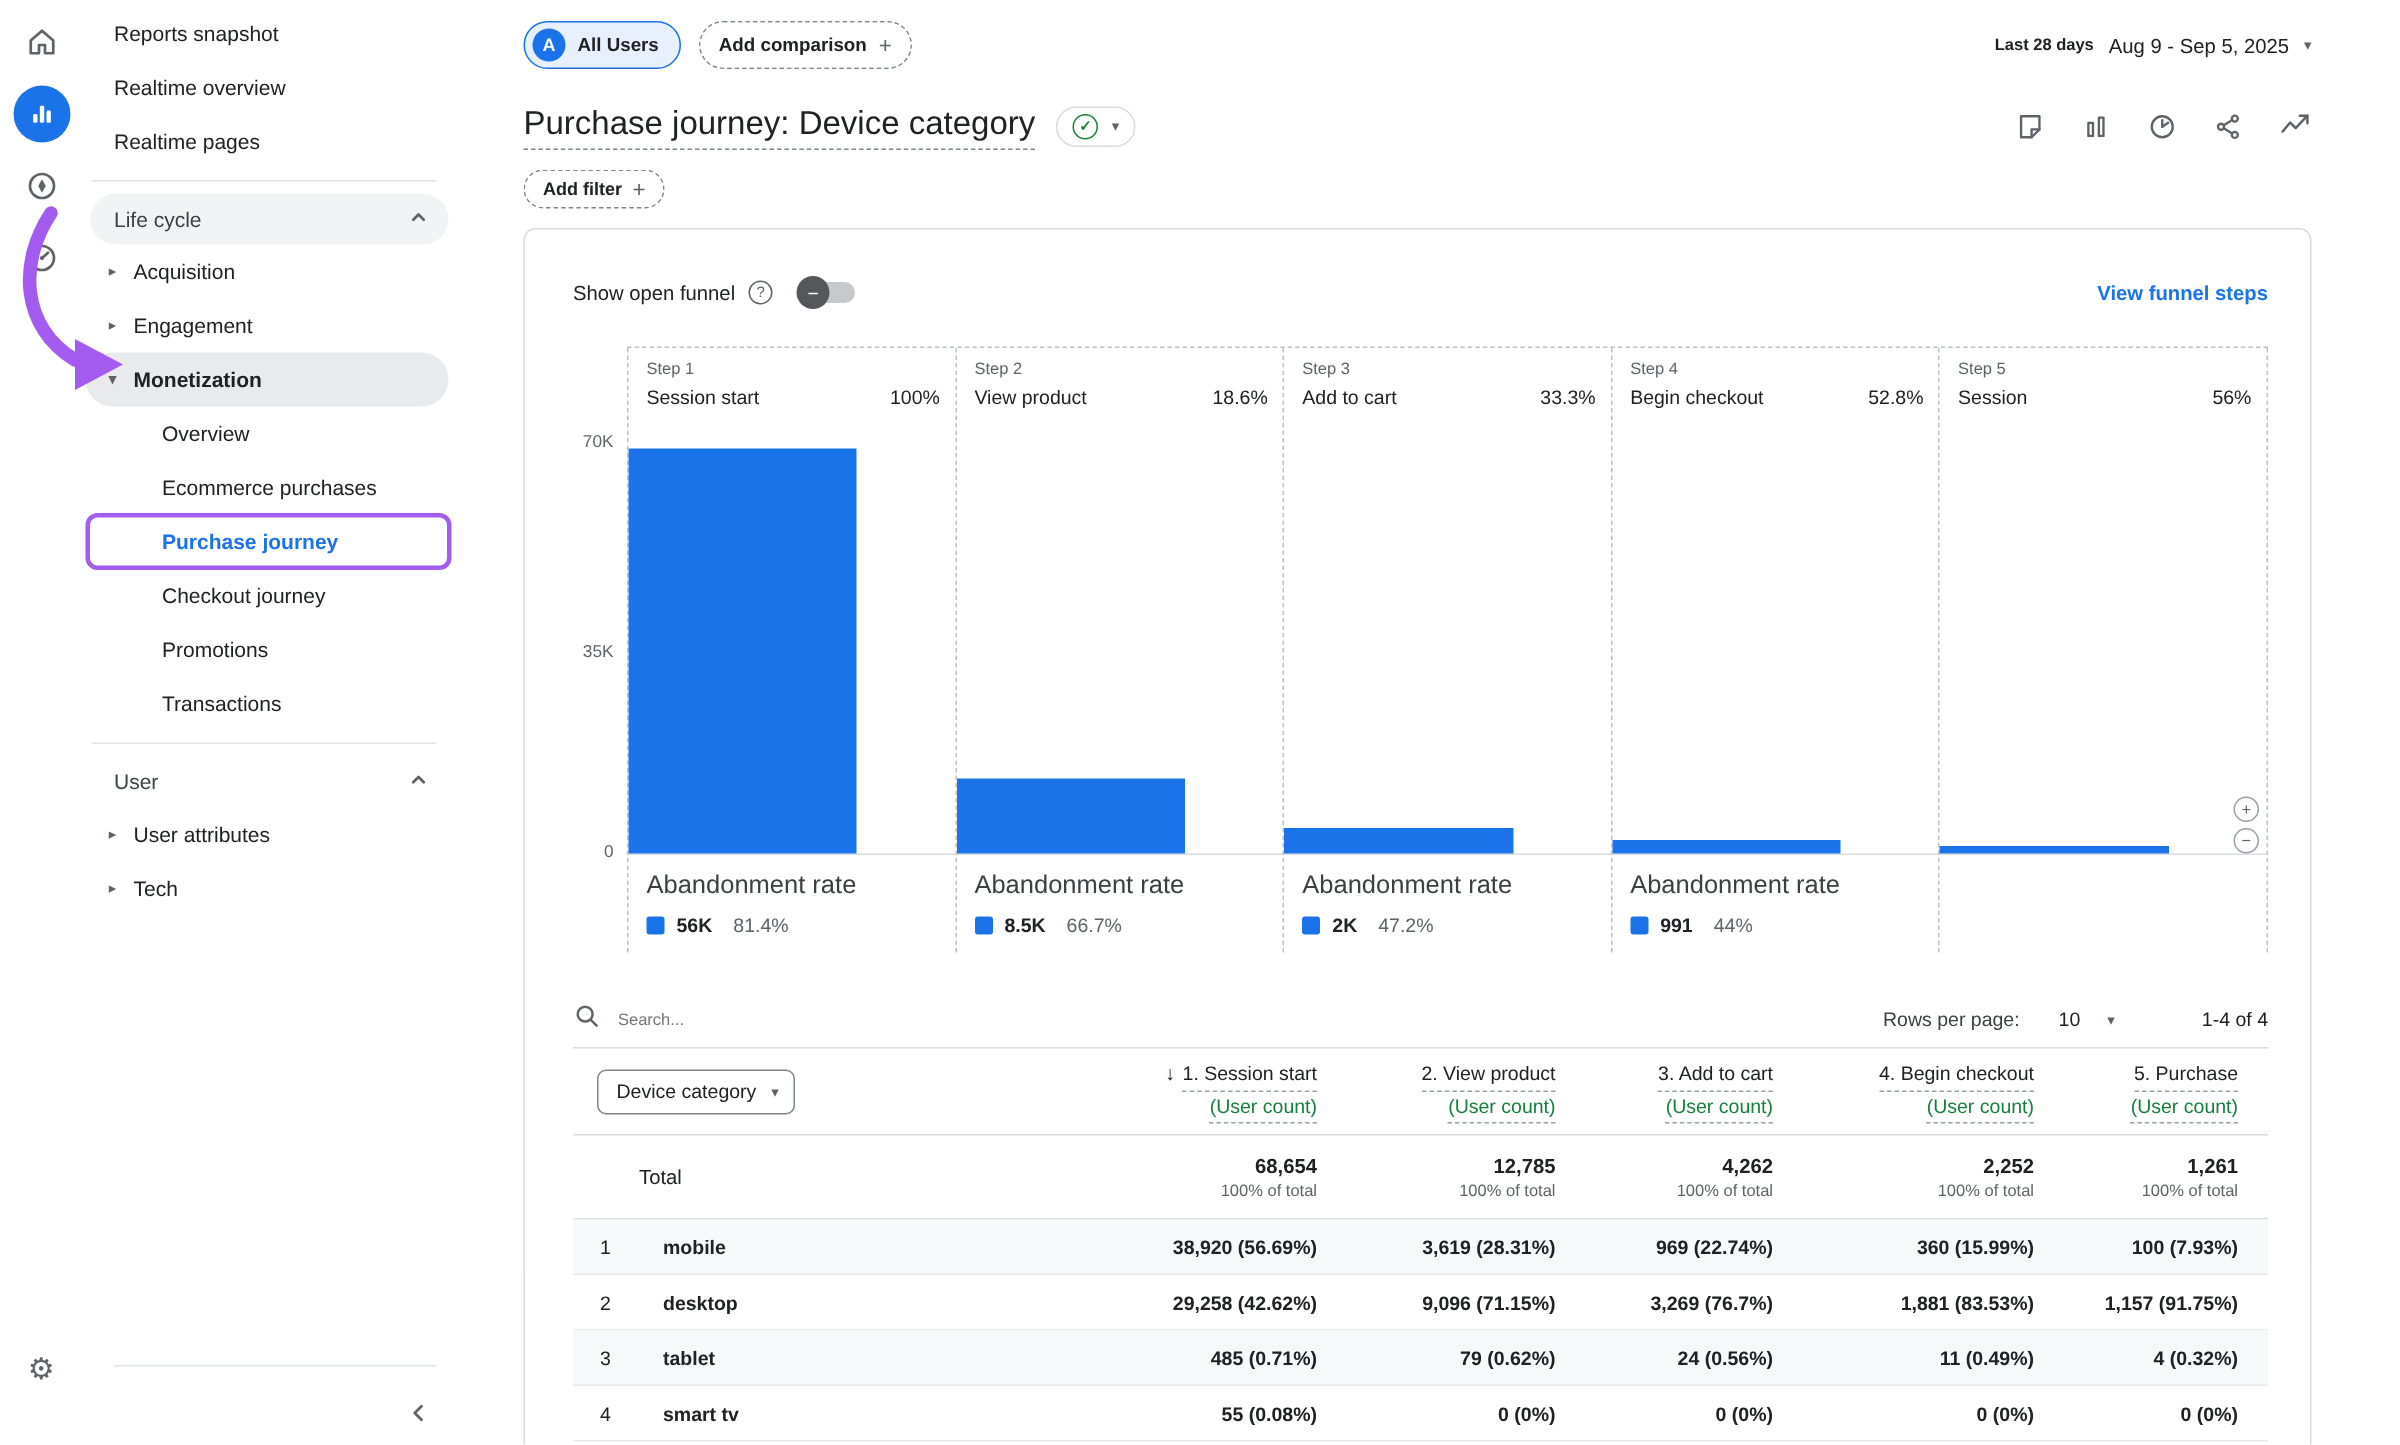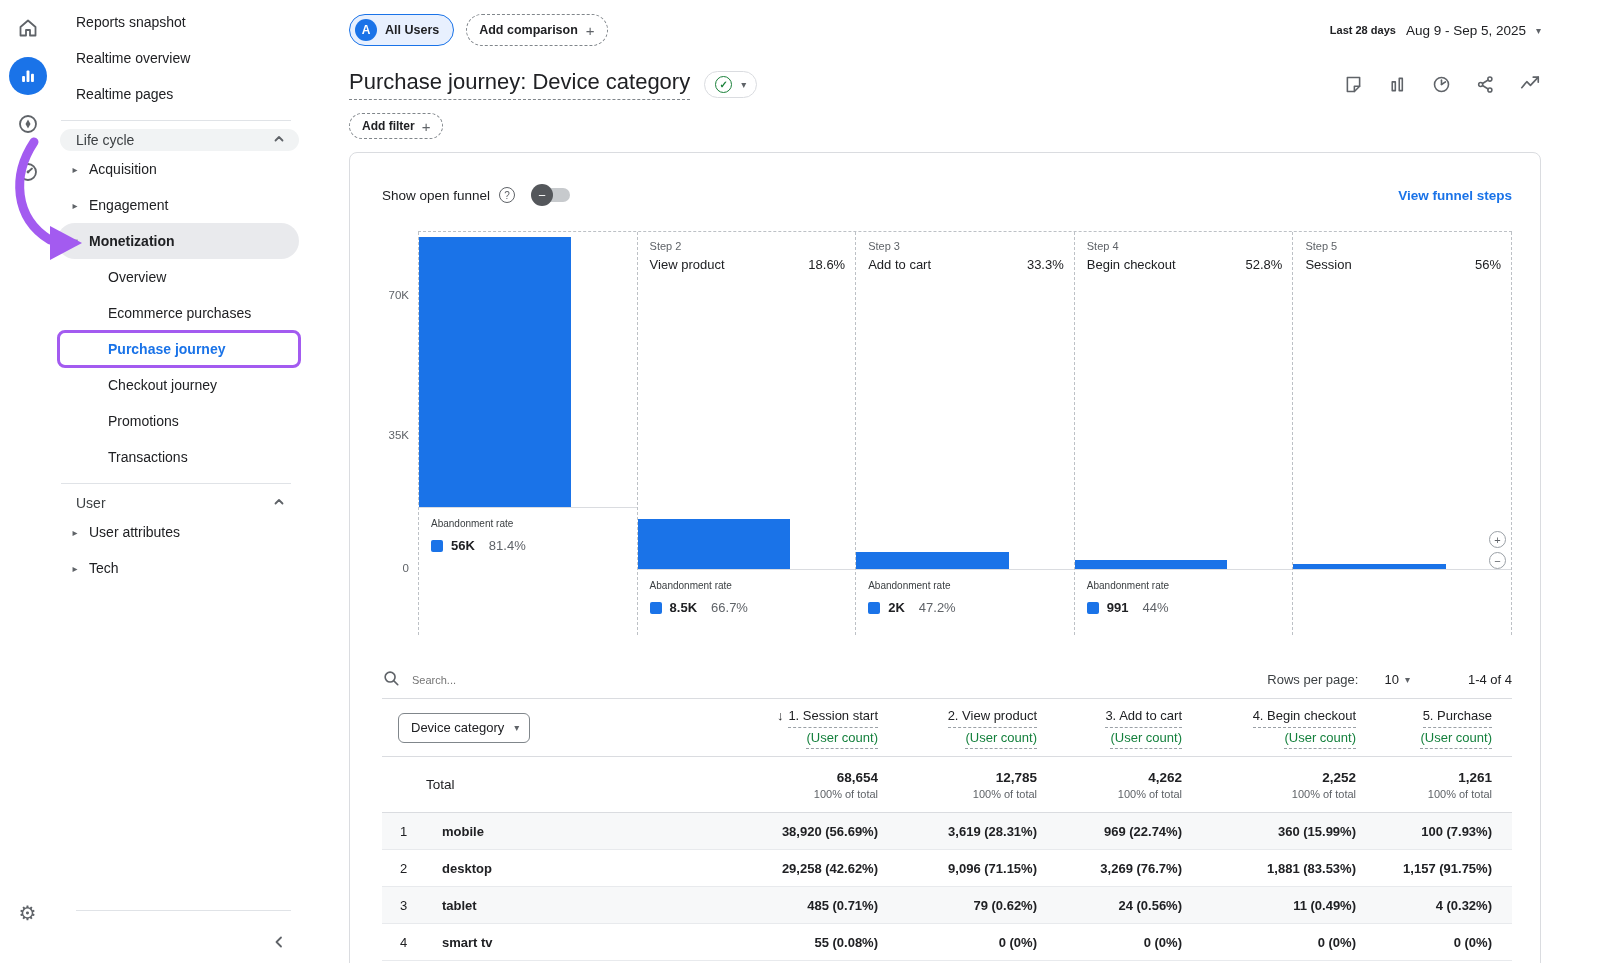--- a/index.html
+++ b/index.html
@@ -15,21 +15,21 @@
   .rail-active { width:38px; height:38px; border-radius:50%; background:#1a73e8;
     display:flex; align-items:center; justify-content:center; }
   .rail-gear { position:absolute; bottom:38px; left:0; width:55px; display:flex; justify-content:center;
     font-size:20px; color:#5f6368; cursor:pointer; }
 
   
   .sidebar { width:250px; flex:0 0 250px; padding-top:4px; position:relative; font-size:14px; }
   .side-item { height:36px; display:flex; align-items:center; padding-left:21px; cursor:pointer;
     color:#202124; position:relative; }
   .side-divider { border-top:1px solid #e0e3e7; margin:8px 14px 8px 6px; }
-  .section-head { height:22px; margin:0 6px 0 5px; border-radius:17px; display:flex; align-items:center;
+  .section-head { height:34px; margin:0 6px 0 5px; border-radius:17px; display:flex; align-items:center;
     padding:0 14px 0 16px; color:#3c4043; cursor:pointer; }
   .section-head.shaded { background:#f1f3f4; }
   .chev-up { margin-left:auto; }
   .parent-item { height:36px; display:flex; align-items:center; padding-left:15px; gap:9px; cursor:pointer; }
   .parent-item .tri { width:10px; color:#5f6368; font-size:10px; text-align:center; }
   .parent-item.selected { background:#e9eaed; border-radius:18px; margin:0 6px 0 2px; padding-left:13px; font-weight:bold; }
   .child-item { height:36px; display:flex; align-items:center; padding-left:53px; cursor:pointer; }
   .child-item.active { color:#1a73e8; font-weight:bold; position:relative; }
   .anno-ring { position:absolute; left:2px; right:4px; top:-1px; bottom:-1px;
     border:3.5px solid #a35bf0; border-radius:8px; pointer-events:none; }
@@ -83,36 +83,36 @@
   .yt0 { top:-4px; } .yt1 { top:calc(50% - 2px); } .yt2 { bottom:-6px; }
   .fcolumns { flex:1; display:flex; border-top:1px dashed #bdc1c6; }
   .fcol { flex:1; border-right:1px dashed #bdc1c6; display:flex; flex-direction:column; }
   .fcol:first-child { border-left:1px dashed #bdc1c6; }
   .fcol-header { height:62px; padding:8px 10px 0 12px; }
   .step-label { font-size:11px; color:#5f6368; }
   .step-name-row { display:flex; justify-content:space-between; margin-top:5px; font-size:13px; }
   .fcol-plot { height:275px; position:relative; }
   .bar { position:absolute; bottom:0; left:0; width:70%; background:#1a73e8; }
   .fcol-footer { border-top:1px solid #dadce0; min-height:66px; padding:10px 10px 0 12px; }
-  .ab-label { font-size:10px; color:#3c4043; }
+  .ab-label { font-size:17px; color:#3c4043; }
   .ab-row { display:flex; align-items:center; margin-top:9px; }
   .ab-swatch { width:12px; height:12px; border-radius:2px; background:#1a73e8; margin-right:8px; }
   .ab-value { font-size:13px; font-weight:bold; }
   .ab-rate { font-size:13px; color:#5f6368; margin-left:14px; }
   .zoom-ctrl { position:absolute; right:6px; top:300px; display:flex; flex-direction:column; gap:4px; }
   .zoom-btn { width:17px; height:17px; border:1px solid #9aa0a6; border-radius:50%; background:#fff;
     color:#5f6368; font-size:11px; display:flex; align-items:center; justify-content:center; cursor:pointer; }
 
   
   .table-area { margin-top:26px; }
   .search-row { height:38px; display:flex; align-items:center; gap:12px; border-bottom:1px solid #dadce0; }
   .search-input { border:none; outline:none; flex:1; font-size:11px; color:#202124;
     font-family:"Liberation Sans", sans-serif; }
   .rpp-label { font-size:13px; color:#3c4043; }
-  .rpp-value { font-size:13px; margin-left:14px; cursor:pointer; display:flex; gap:6px; align-items:center; }
+  .rpp-value { font-size:13px; margin-left:14px; cursor:pointer; display:flex; gap:18px; align-items:center; }
   .pagination { font-size:13px; margin-left:46px; }
   .tgrid { display:grid; grid-template-columns:44px 214px 238px 159px 145px 174px 136px; padding-right:20px; }
   .thead-row { border-bottom:1px solid #dadce0; align-items:center; height:58px; }
   .dim-chip { grid-column:1 / 3; justify-self:start; margin-left:16px; border:1px solid #80868b;
     border-radius:6px; height:30px; display:flex; align-items:center; gap:10px; padding:0 10px 0 12px;
     font-size:13px; cursor:pointer; }
   .th-cell { text-align:right; font-size:13px; line-height:1.55; cursor:pointer; }
   .th-cell .u { border-bottom:1px dashed #9aa0a6; display:inline-block; }
   .th-sub { color:#15803d;text-align:center; }
   .sort-arrow { margin-right:5px; font-size:13px; }
@@ -315,20 +315,27 @@
 
       <div class="funnel">
         <div class="y-axis">
           <span class="yt0">70K</span>
           <span class="yt1">35K</span>
           <span class="yt2">0</span>
         </div>
         <div class="fcolumns">
 
           <div class="fcol">
+            <div class="fcol-header">
+              <div class="step-label">Step 1</div>
+              <div class="step-name-row">
+                  <span>Session start</span>
+                  <span>100%</span>
+                </div>
+            </div>
             <div class="fcol-plot">
                 <div class="bar" style="height: 98.0771%;"></div>
               </div>
             <div class="fcol-footer">
               <div class="ab-label">Abandonment rate</div>
               <div class="ab-row">
                   <span class="ab-swatch"></span>
                   <span class="ab-value">56K</span>
                   <span class="ab-rate">81.4%</span>
                 </div>

